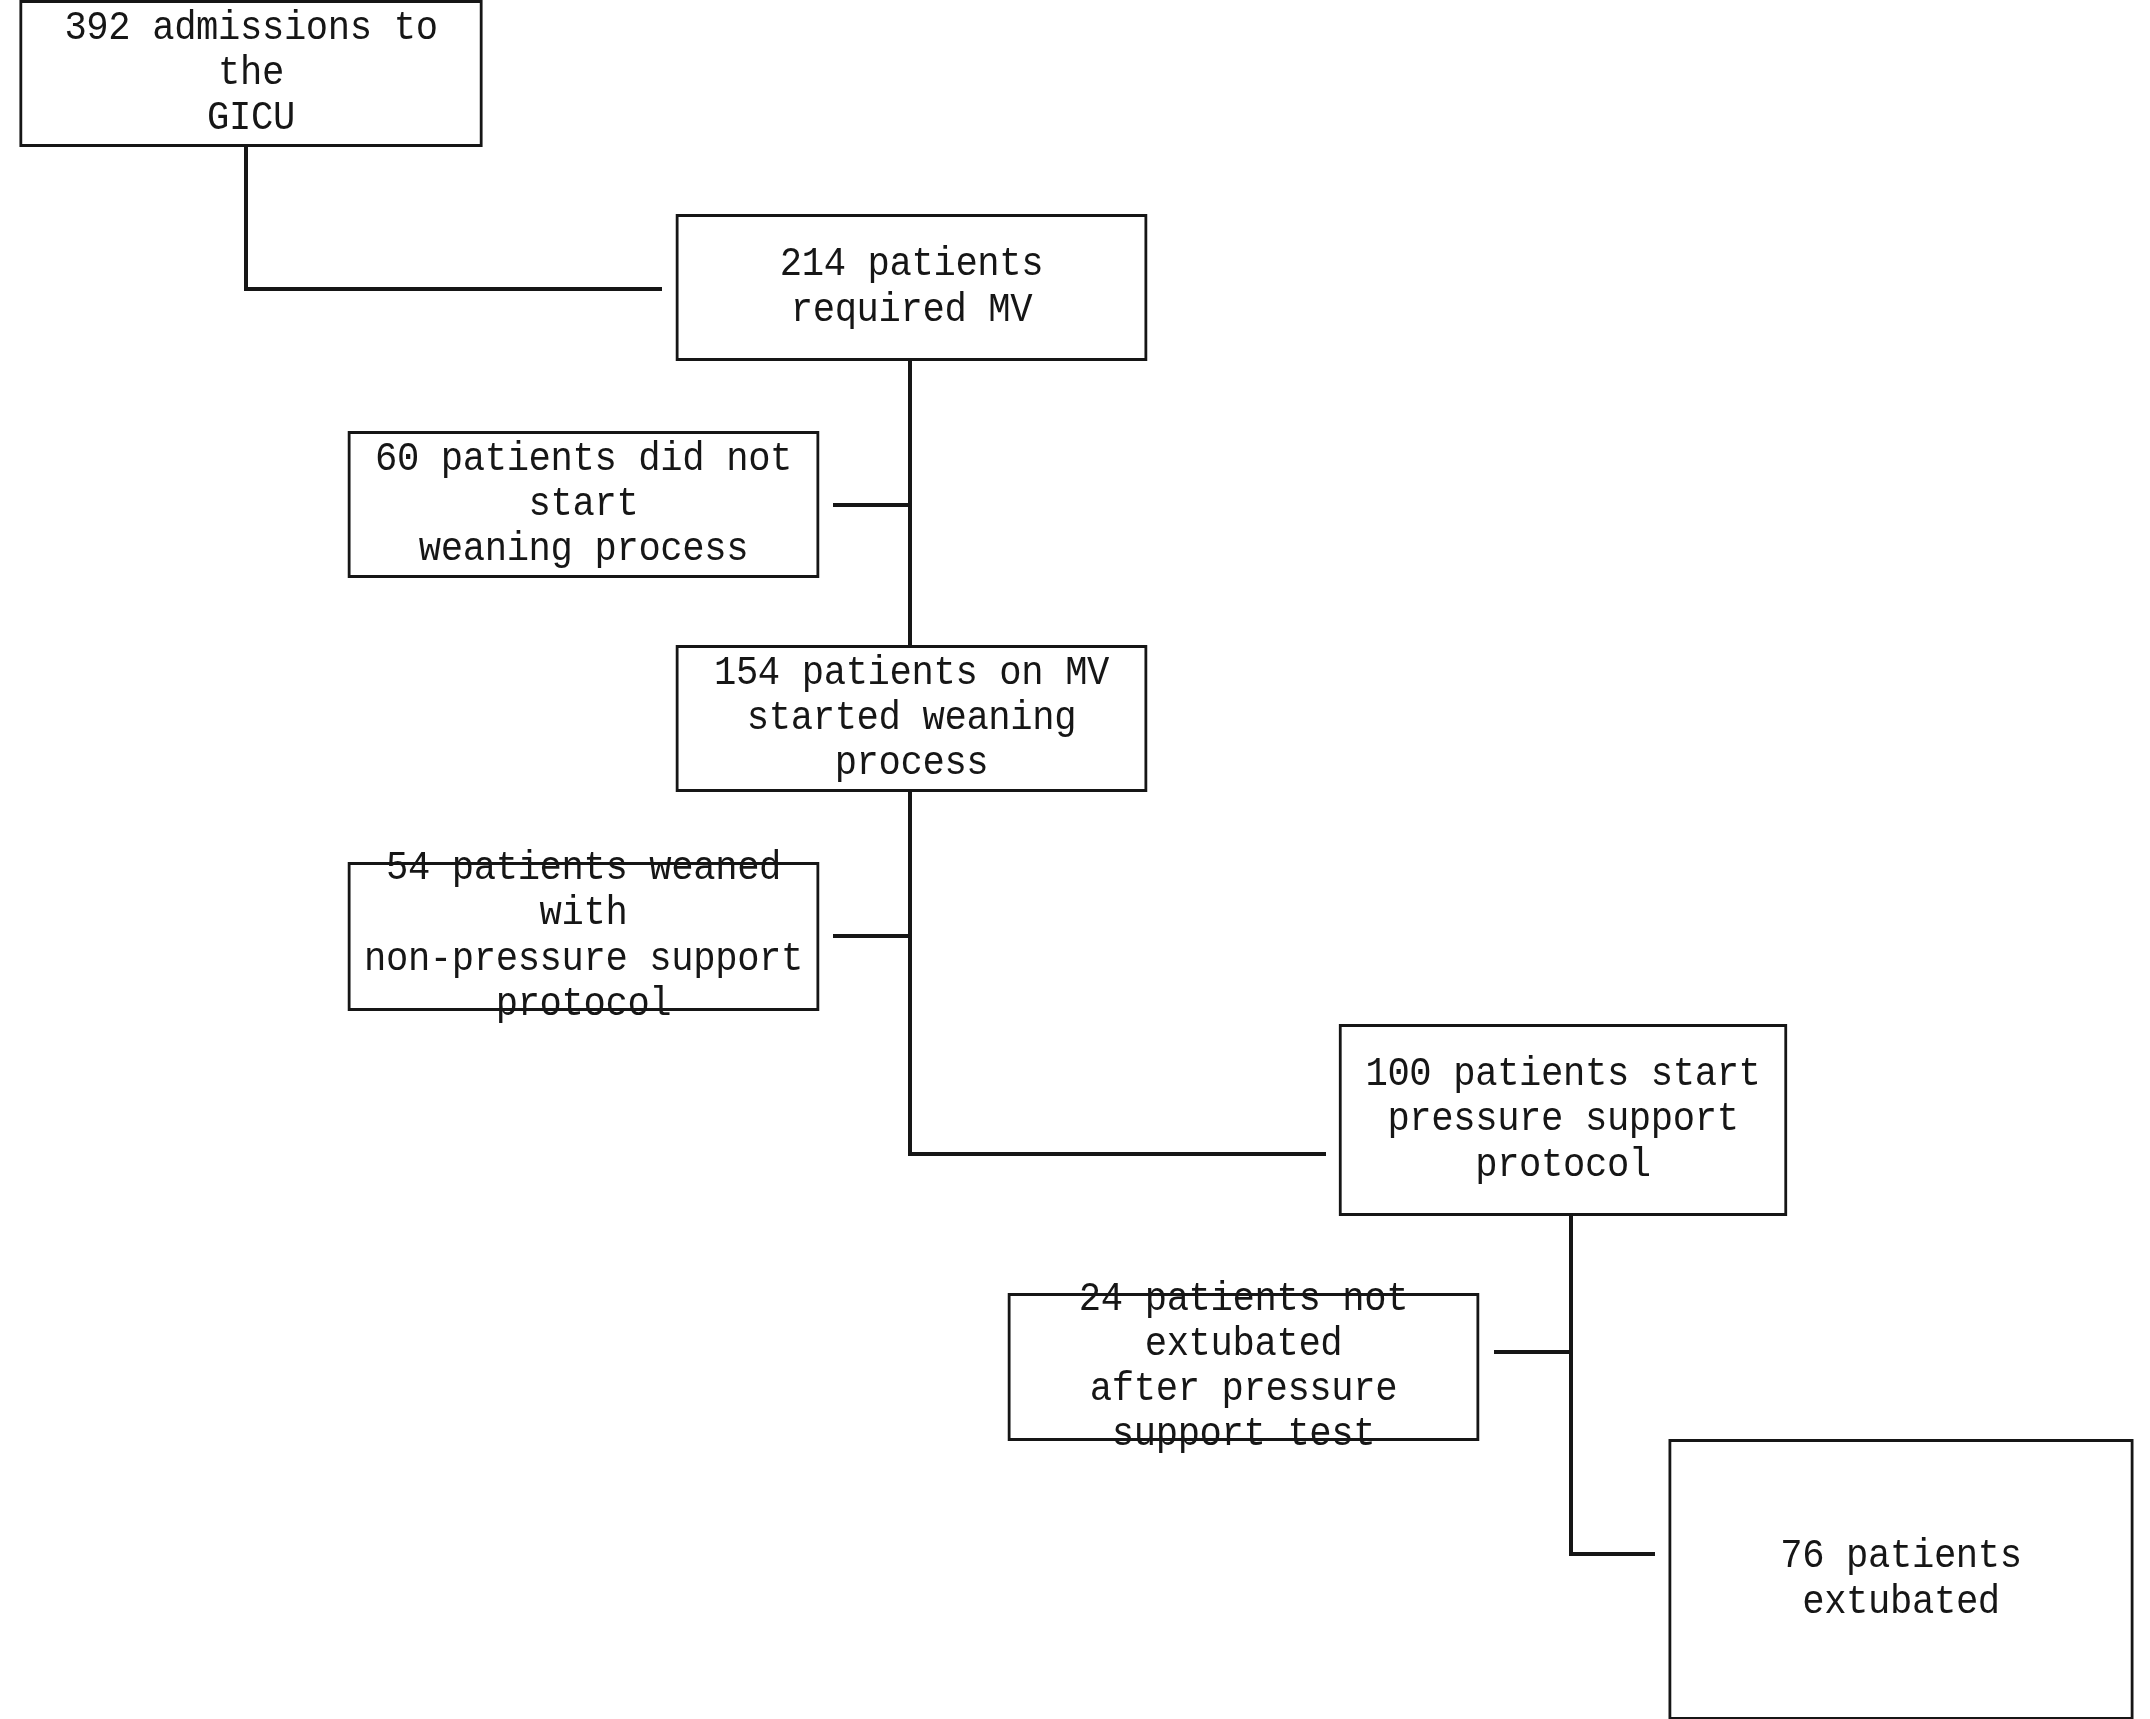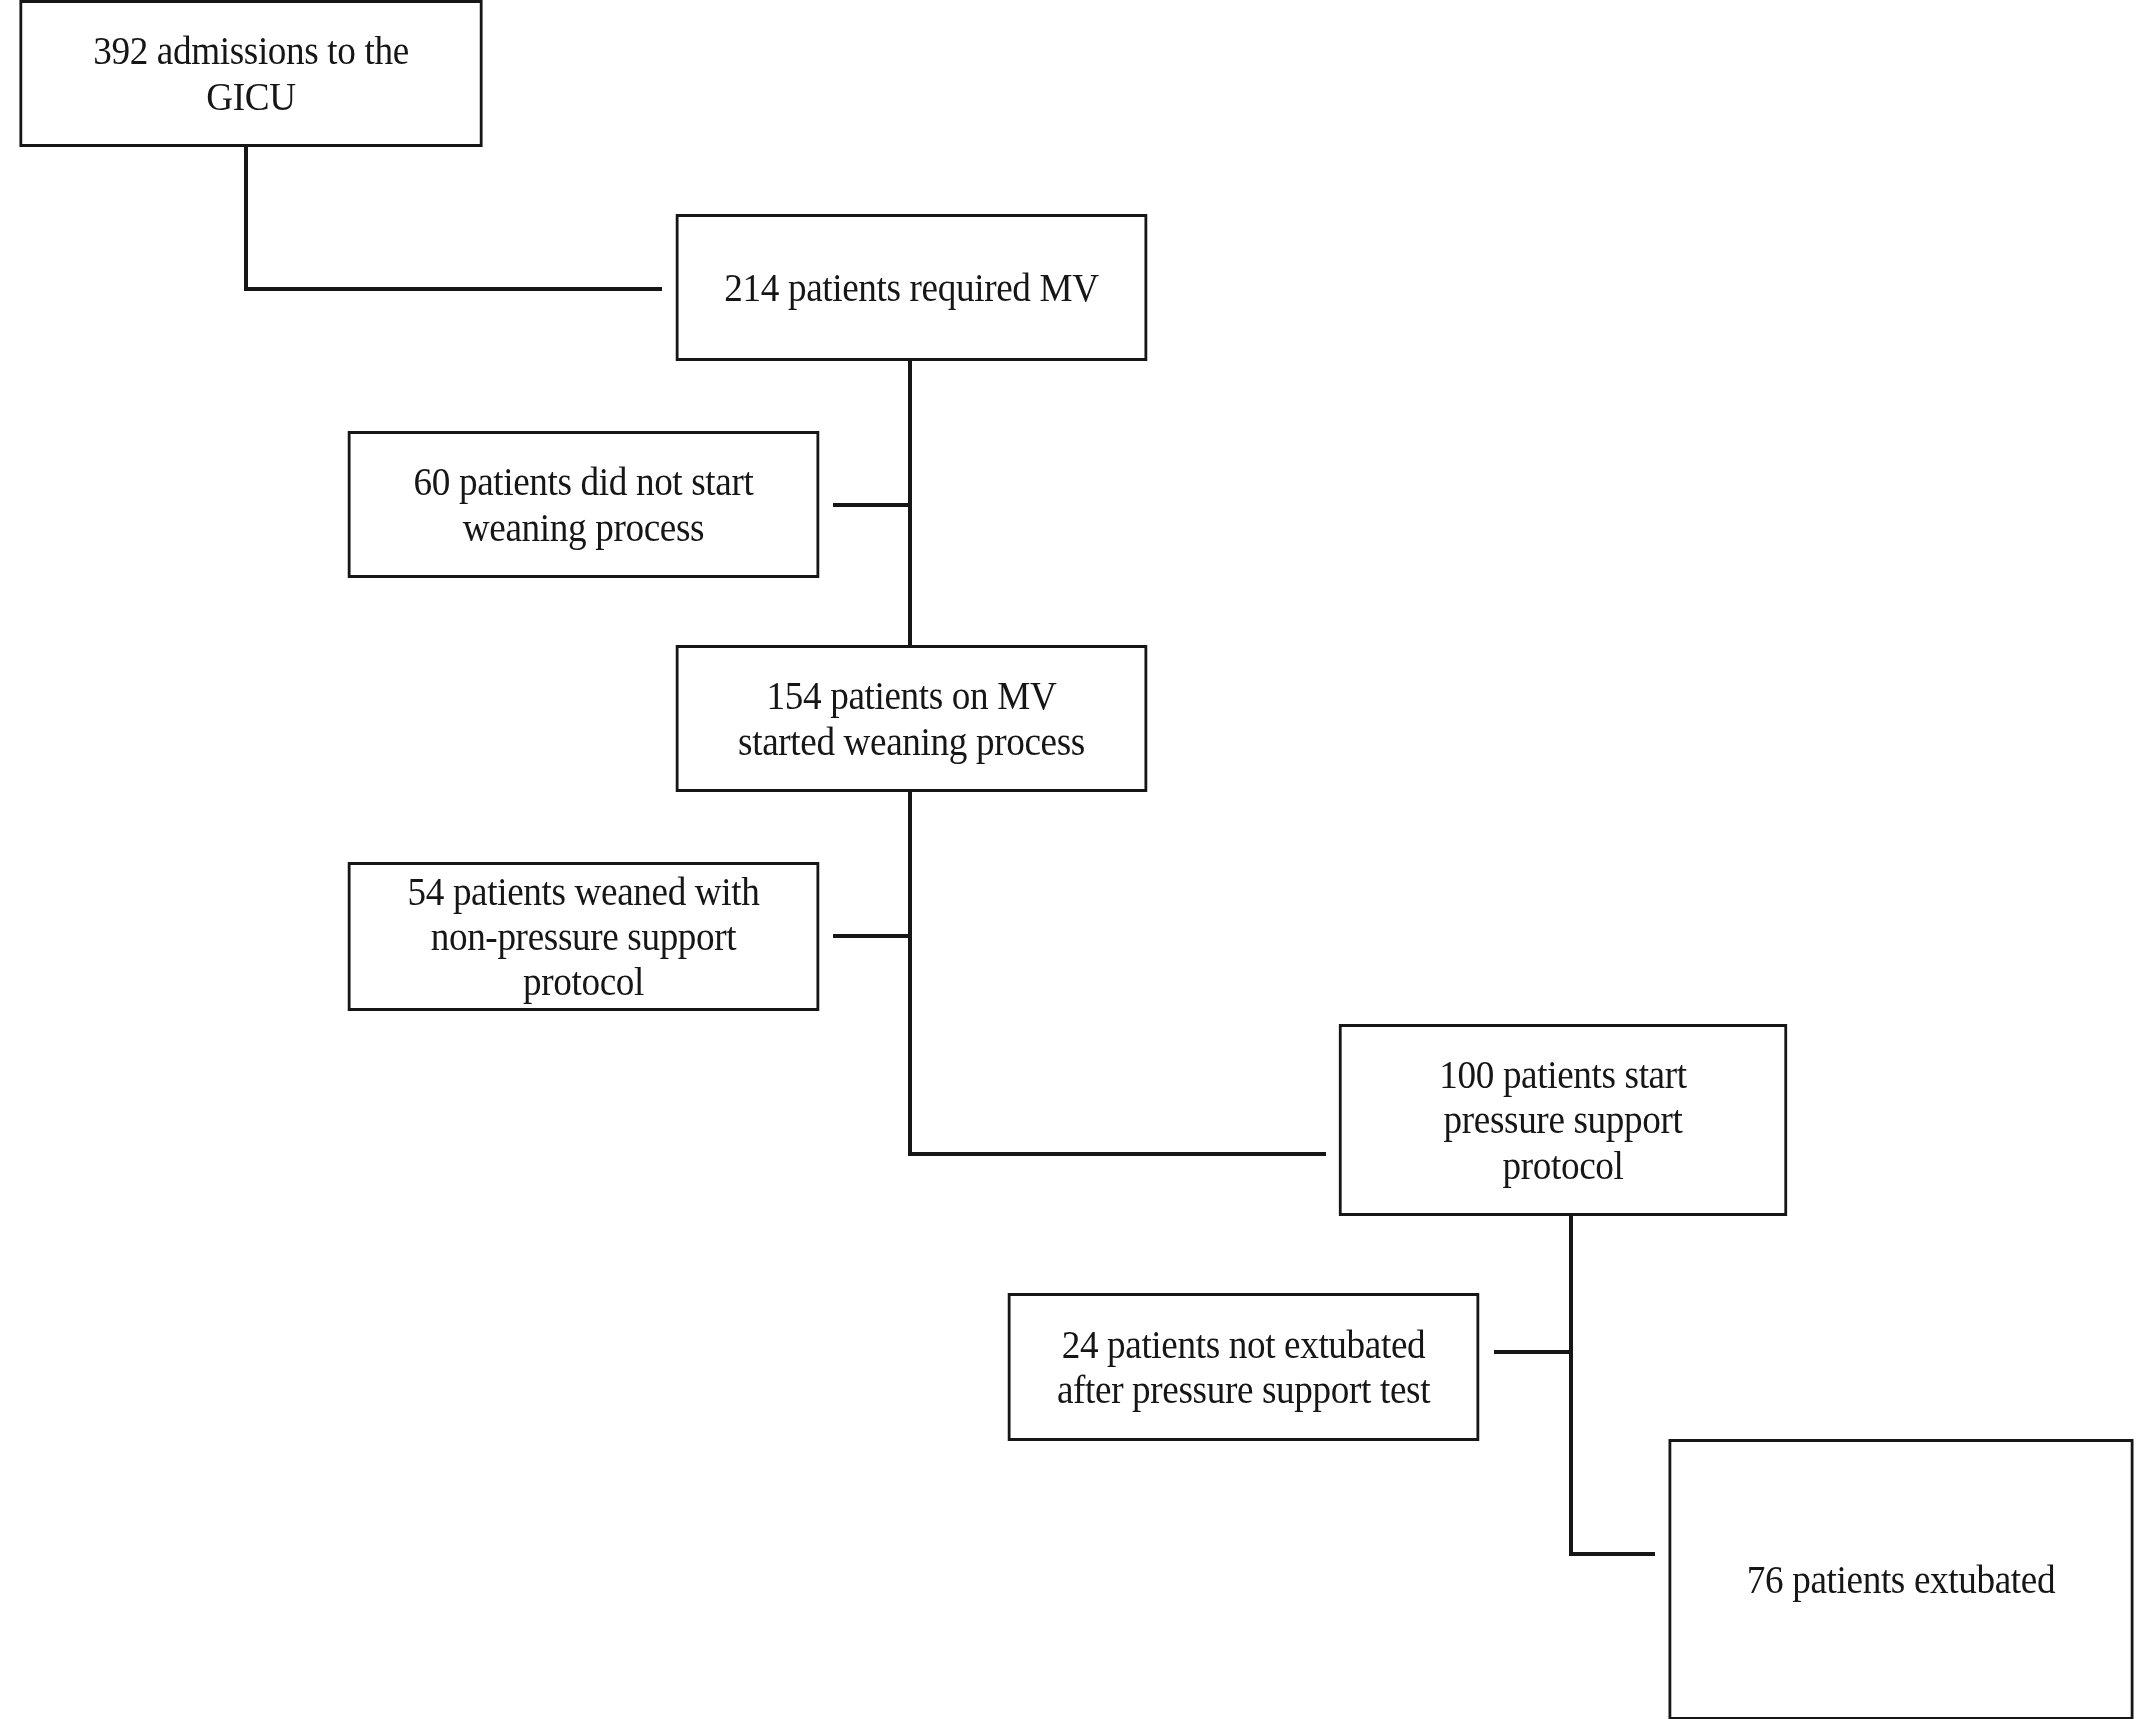--- a/index.html
+++ b/index.html
@@ -6,21 +6,21 @@
     margin: 0;
     padding: 0;
     background: #ffffff;
   }
   #canvas {
     position: relative;
     width: 2151px;
     height: 1720px;
     background: #ffffff;
     overflow: hidden;
-    font-family: Liberation Serif, serif;
+    font-family: Liberation Mono, monospace;
   }
   .node {
     position: absolute;
     box-sizing: border-box;
     border: 3.7px solid #161616;
     background: #ffffff;
     display: flex;
     align-items: center;
     justify-content: center;
     text-align: center;

